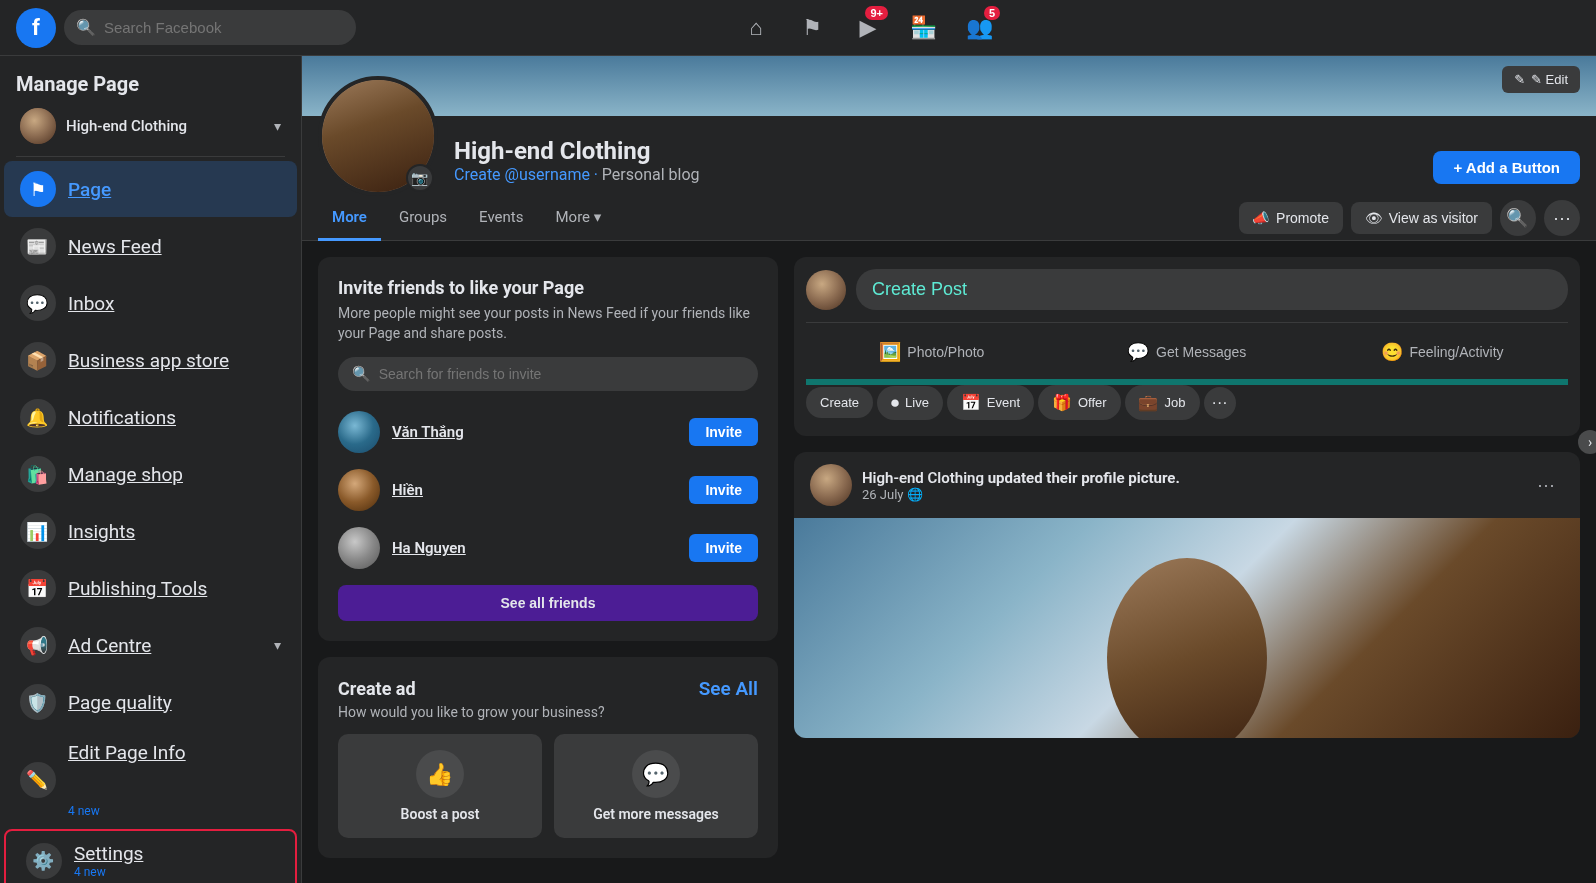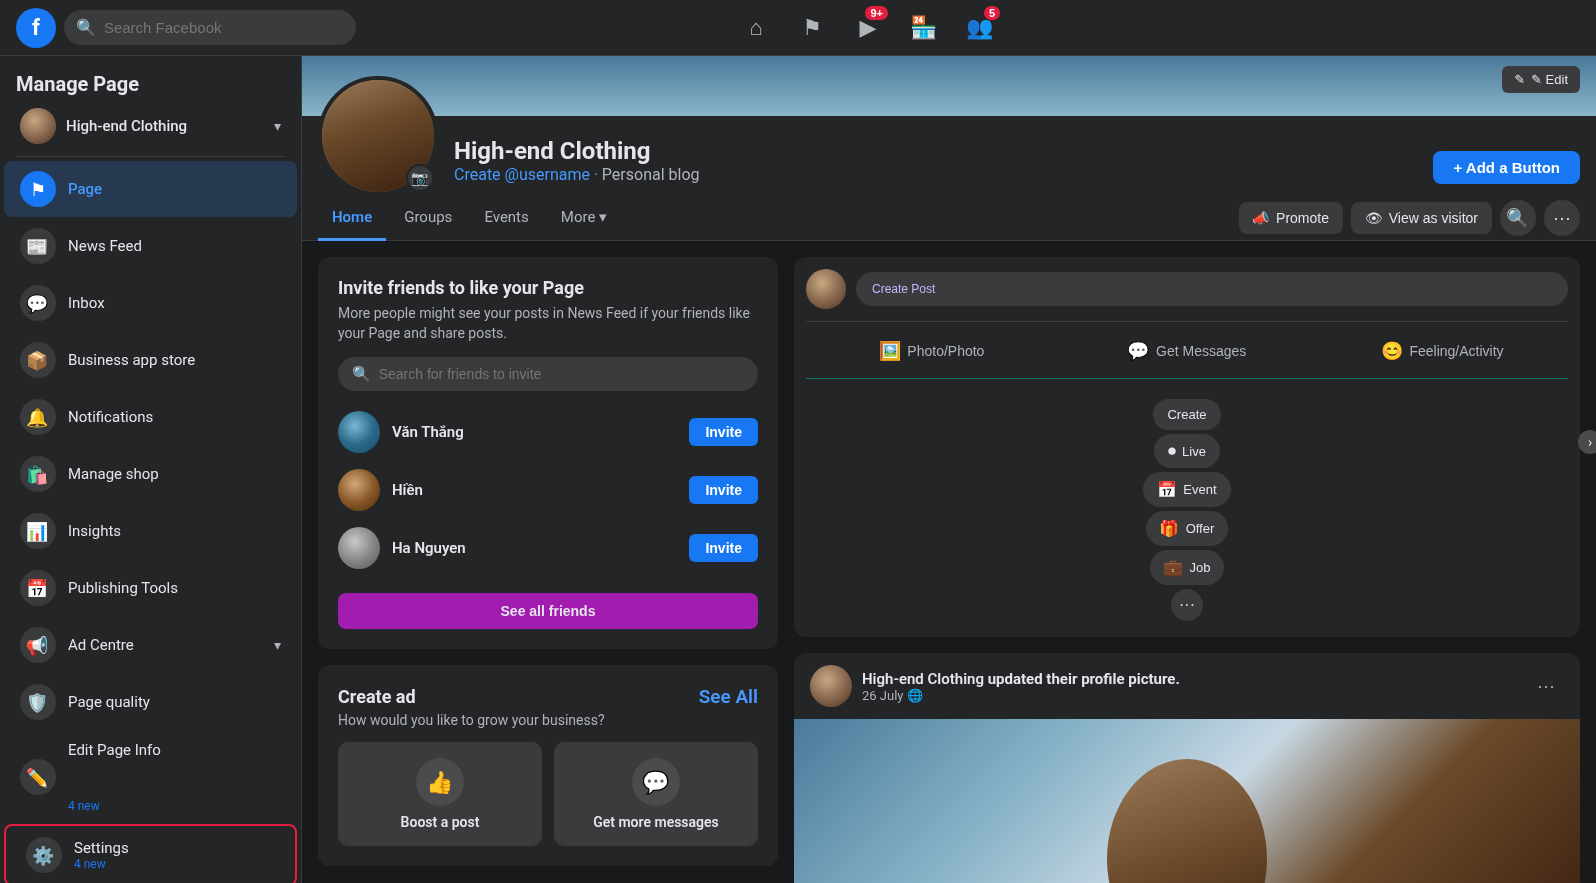--- a/index.html
+++ b/index.html
@@ -171,23 +171,24 @@
       background: #3a3b3c;
       display: flex; align-items: center; justify-content: center;
       font-size: 18px;
       flex-shrink: 0;
     }
     .sidebar-item.active .sidebar-item-icon {
       background: #1877f2;
       color: white;
     }
     .sidebar-item-label {
-      font-size: 15px;
-      color: #e4e6eb;
-      flex: 1;
+      font-size: 19px;
+      color: #e4e6eb;
+      flex: 1;
+      text-decoration: underline;
     }
     .sidebar-item.active .sidebar-item-label { color: #4599ff; font-weight: 500; }
     .sidebar-sub-label {
       font-size: 12px;
       color: #1877f2;
     }
     .sidebar-chevron { color: #b0b3b8; font-size: 14px; }
     .settings-highlight {
       border: 2px solid #e41e3f;
       border-radius: 8px;
@@ -408,42 +409,43 @@
       background: radial-gradient(circle at 40% 35%, #d4a87a, #8a5a2a, #4a2a0a);
     }
     .friend-avatar-3 {
       background: radial-gradient(circle at 40% 35%, #c8c8c8, #888, #555);
     }
     .friend-name {
       flex: 1;
       font-size: 15px;
       font-weight: 600;
       color: #e4e6eb;
+      text-decoration: underline;
     }
     .invite-btn {
       background: #1877f2;
       color: white;
       border: none;
       border-radius: 6px;
       padding: 6px 16px;
       font-size: 14px;
       font-weight: 600;
       cursor: pointer;
     }
     .see-all-btn {
       width: 100%;
-      background: #a21caf;
+      background: #4c1d95;
       border: none;
       color: #e4e6eb;
       padding: 10px;
       border-radius: 8px;
       font-size: 14px;
       font-weight: 600;
       cursor: pointer;
-      margin-top: 16px;
+      margin-top: 8px;
       text-align: center;
     }
 
     
     .create-ad-card {
       background: #242526;
       border-radius: 12px;
       padding: 20px;
     }
     .create-ad-header {
@@ -531,22 +533,22 @@
       border-radius: 50%;
       background: radial-gradient(circle at 40% 35%, #c8a882, #8a6a50, #4a3020);
       flex-shrink: 0;
     }
     .create-post-btn {
       flex: 1;
       background: #3a3b3c;
       border: none;
       border-radius: 20px;
       padding: 10px 16px;
-      color: #c4b5fd;
-      font-size: 12px;
+      color: #5eead4;
+      font-size: 18px;
       text-align: left;
       cursor: pointer;
     }
     .create-post-actions {
       display: flex;
       gap: 4px;
       border-top: 1px solid #3a3b3c;
       padding-top: 10px;
     }
     .post-action-btn {
@@ -787,21 +789,21 @@
         <div class="profile-name">High-end Clothing</div>
         <div>
           <span class="profile-username">Create @username</span>
           <span class="profile-username"> · <span style="color:#b0b3b8">Personal blog</span></span>
         </div>
       </div>
       <button class="add-button-btn">+ Add a Button</button>
     </div>
 
     <div class="page-tabs">
-      <div class="page-tab active">Home</div>
+      <div class="page-tab active">More</div>
       <div class="page-tab">Groups</div>
       <div class="page-tab">Events</div>
       <div class="page-tab page-tab-more">More ▾</div>
       <div class="tabs-actions">
         <button class="tab-action-btn">
           <span>📣</span>
           <span>Promote</span>
         </button>
         <button class="tab-action-btn">
           <span>👁</span>
@@ -881,21 +883,21 @@
             <button class="post-action-btn">
               <span class="post-action-icon" style="color:#1877f2;">💬</span>
               <span>Get Messages</span>
             </button>
             <button class="post-action-btn">
               <span class="post-action-icon" style="color:#f7b928;">😊</span>
               <span>Feeling/Activity</span>
             </button>
           </div>
 
-          <div class="post-creation-row" style="margin-top:8px; padding-top:20px; border-top: 1px solid #0f766e; flex-direction: column;">
+          <div class="post-creation-row" style="margin-top:8px; padding-top:0; border-top: 6px solid #0f766e;">
             <button class="post-pill-btn">Create</button>
             <button class="post-pill-btn">
               <span class="post-pill-icon">⏺</span>
               <span>Live</span>
             </button>
             <button class="post-pill-btn">
               <span class="post-pill-icon">📅</span>
               <span>Event</span>
             </button>
             <button class="post-pill-btn">

